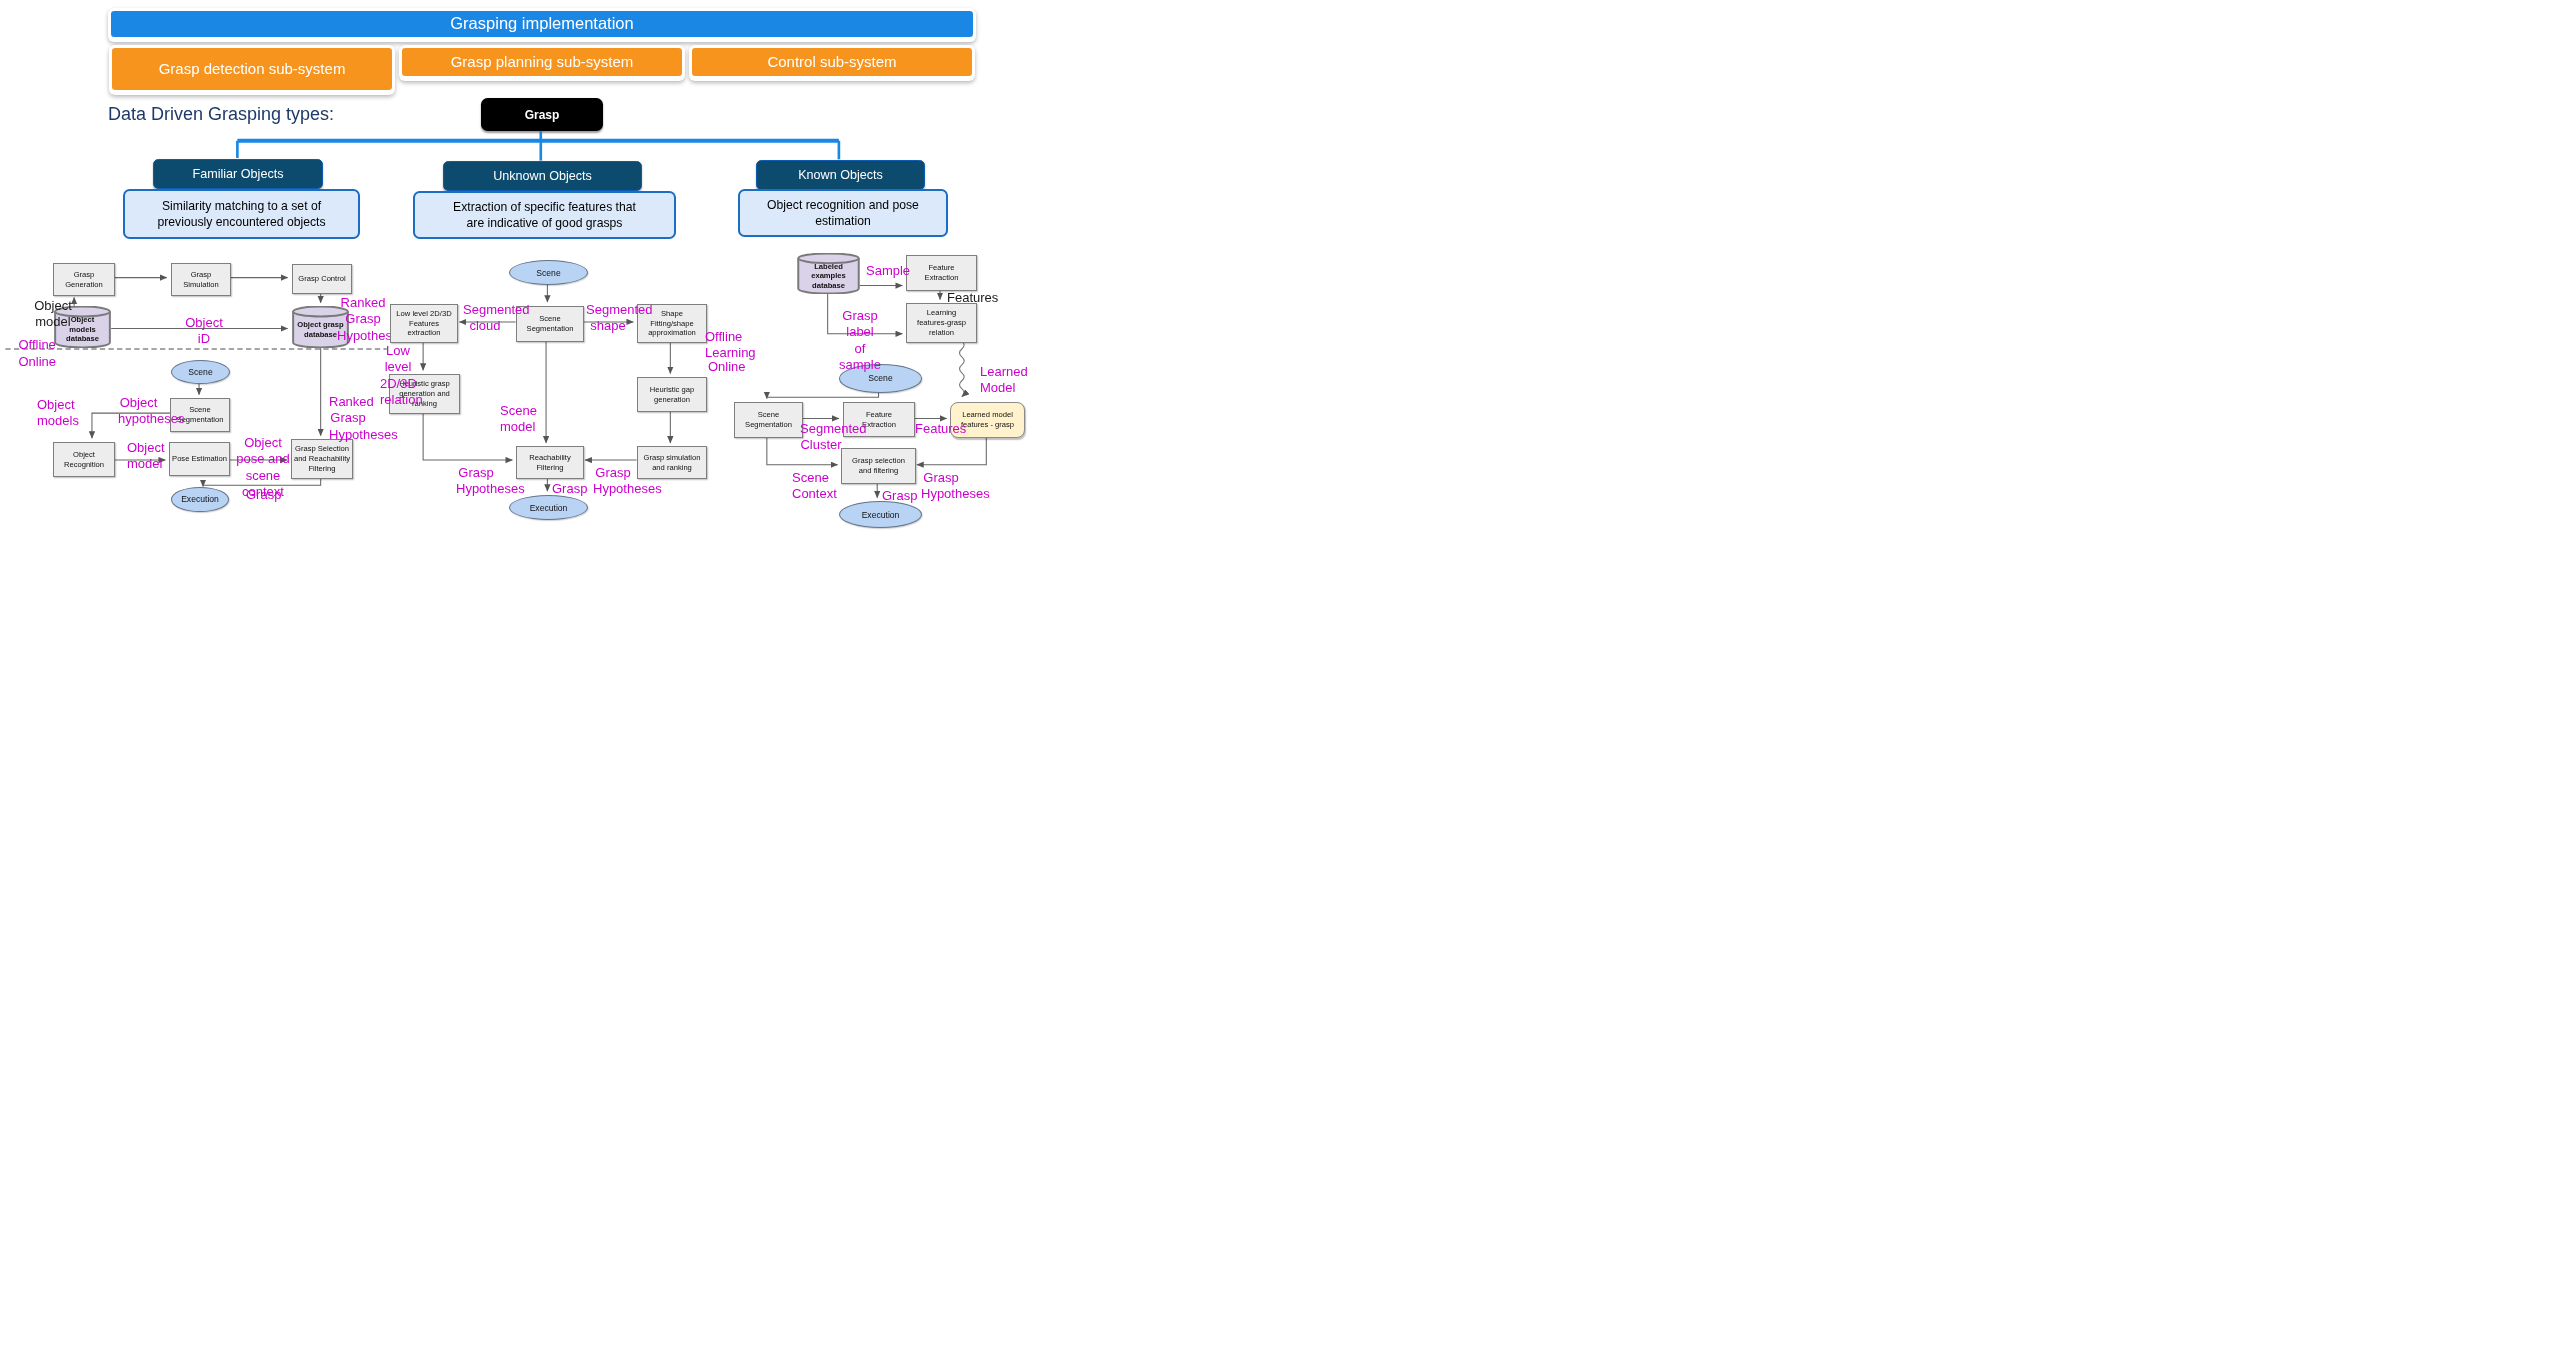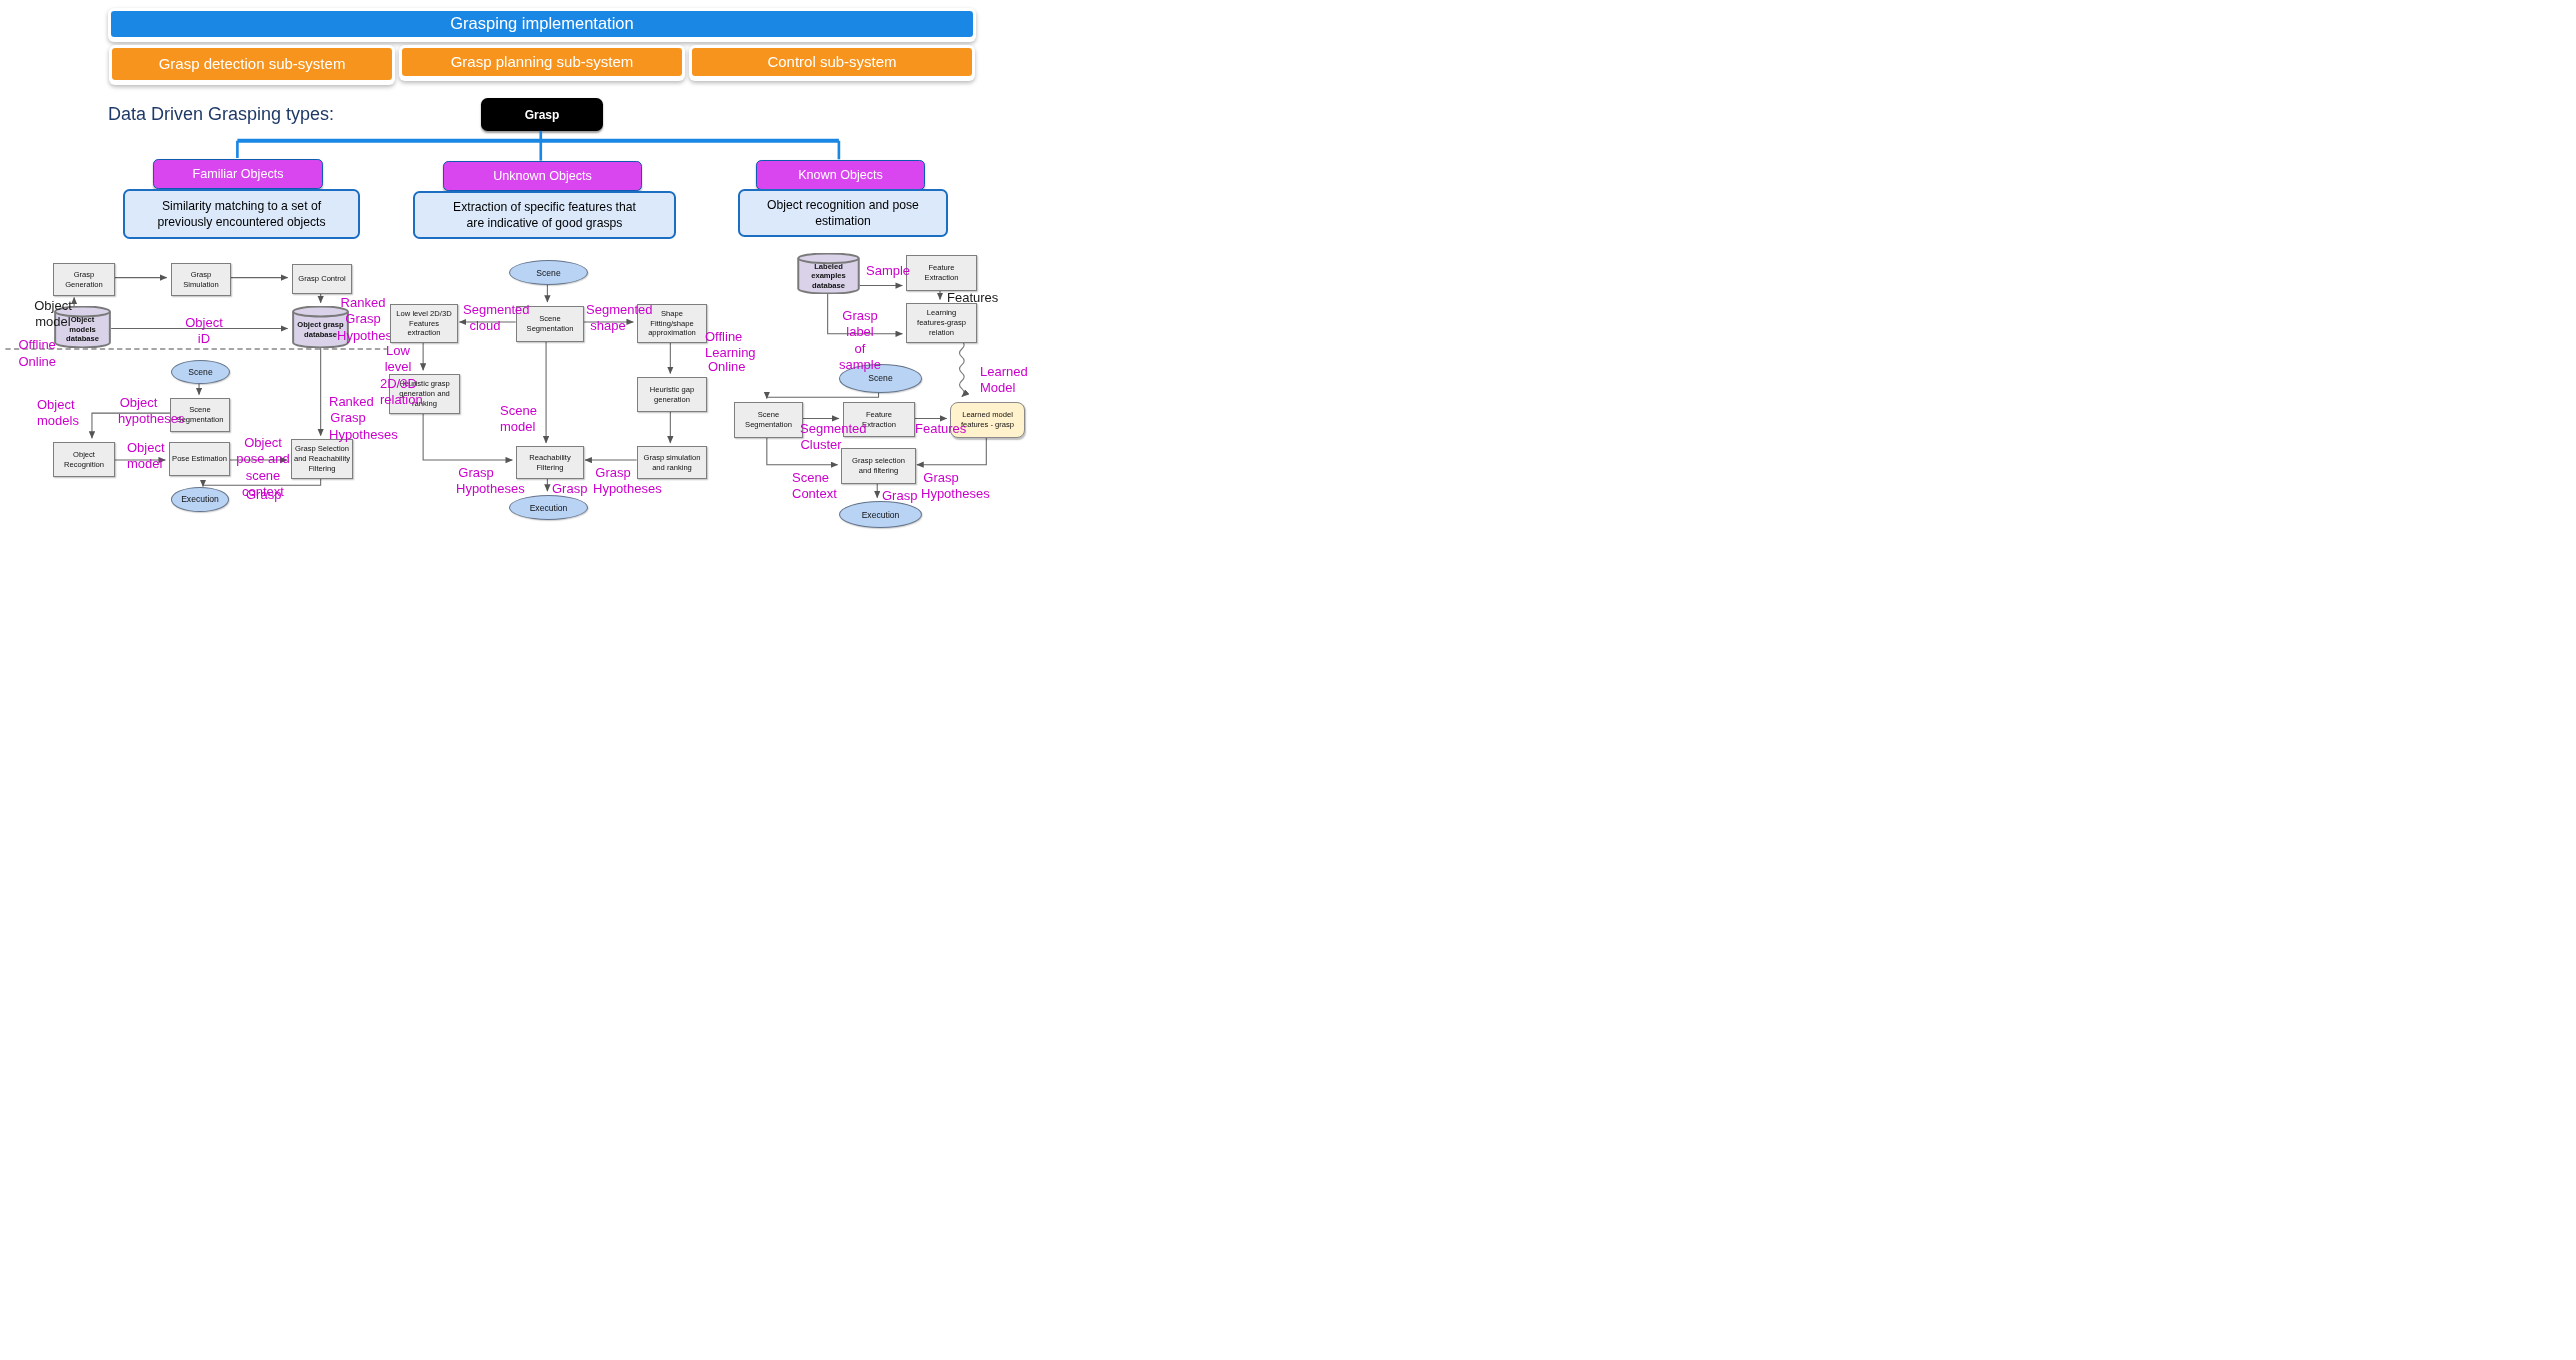--- a/index.html
+++ b/index.html
@@ -8,21 +8,21 @@
   .card{position:absolute;background:#fff;border-radius:6px;
         box-shadow:0 2px 4px rgba(0,0,0,.28);}
   .banner{position:absolute;display:flex;align-items:center;justify-content:center;
         color:#fff;border-radius:3.3px;}
   .banner.blue{background:#1a87e5;font-size:16.5px;}
   .banner.orange{background:#f7941e;font-size:15px;}
   .heading{position:absolute;color:#1f3a68;font-size:18px;font-weight:500;}
   .rootbox{position:absolute;background:#000;color:#fff;border-radius:6.6px;
         display:flex;align-items:center;justify-content:center;font-size:12px;font-weight:bold;
         box-shadow:0 1.3px 2px rgba(0,0,0,.4);}
-  .hdr{position:absolute;background:#d946ef;border:1.3px solid #0d5cb0;border-radius:5.3px;
+  .hdr{position:absolute;background:#0c4a6e;border:1.3px solid #0d5cb0;border-radius:5.3px;
         color:#fff;display:flex;align-items:center;justify-content:center;font-size:12.6px;
         box-shadow:0 1.3px 2px rgba(0,0,0,.3);}
   .desc{position:absolute;background:#dbe9fb;border:2px solid #1b6ec2;border-radius:6.6px;
         color:#000;display:flex;align-items:center;justify-content:center;text-align:center;
         font-size:12.2px;line-height:1.35;white-space:pre-line;}
   .node{position:absolute;background:#ededed;border:1px solid #7e7e7e;
         box-shadow:1px 1.3px 1.3px rgba(0,0,0,.25);color:#111;
         display:flex;align-items:center;justify-content:center;text-align:center;
         font-size:7.6px;line-height:1.3;white-space:pre-line;}
   .node.yellow{background:#fff2cc;border:1px solid #8a8a8a;border-radius:8px;}
@@ -41,21 +41,21 @@
   #wires{position:absolute;left:0;top:0;width:1030px;height:544px;pointer-events:none;}
 </style>
 </head>
 <body>
 
 <div id="page">
 
   <div class="card" style="left:108px;top:8px;width:868px;height:34px">
     <div class="banner blue" style="left:3.3px;top:2.6px;right:3.3px;bottom:5.3px;position:absolute">Grasping implementation</div>
   </div>
-  <div class="card" style="left:109px;top:45px;width:286px;height:40px">
+  <div class="card" style="left:109px;top:45px;width:286px;height:50px">
     <div class="banner orange" style="left:3.3px;top:2.6px;right:3.3px;bottom:5.3px;position:absolute">Grasp detection sub-system</div>
   </div>
   <div class="card" style="left:399px;top:45px;width:286px;height:36px">
     <div class="banner orange" style="left:3.3px;top:2.6px;right:3.3px;bottom:5.3px;position:absolute">Grasp planning sub-system</div>
   </div>
   <div class="card" style="left:689px;top:45px;width:286px;height:36px">
     <div class="banner orange" style="left:3.3px;top:2.6px;right:3.3px;bottom:5.3px;position:absolute">Control sub-system</div>
   </div>
 
   <div class="heading" style="left:108px;top:104px">Data Driven Grasping types:</div>

